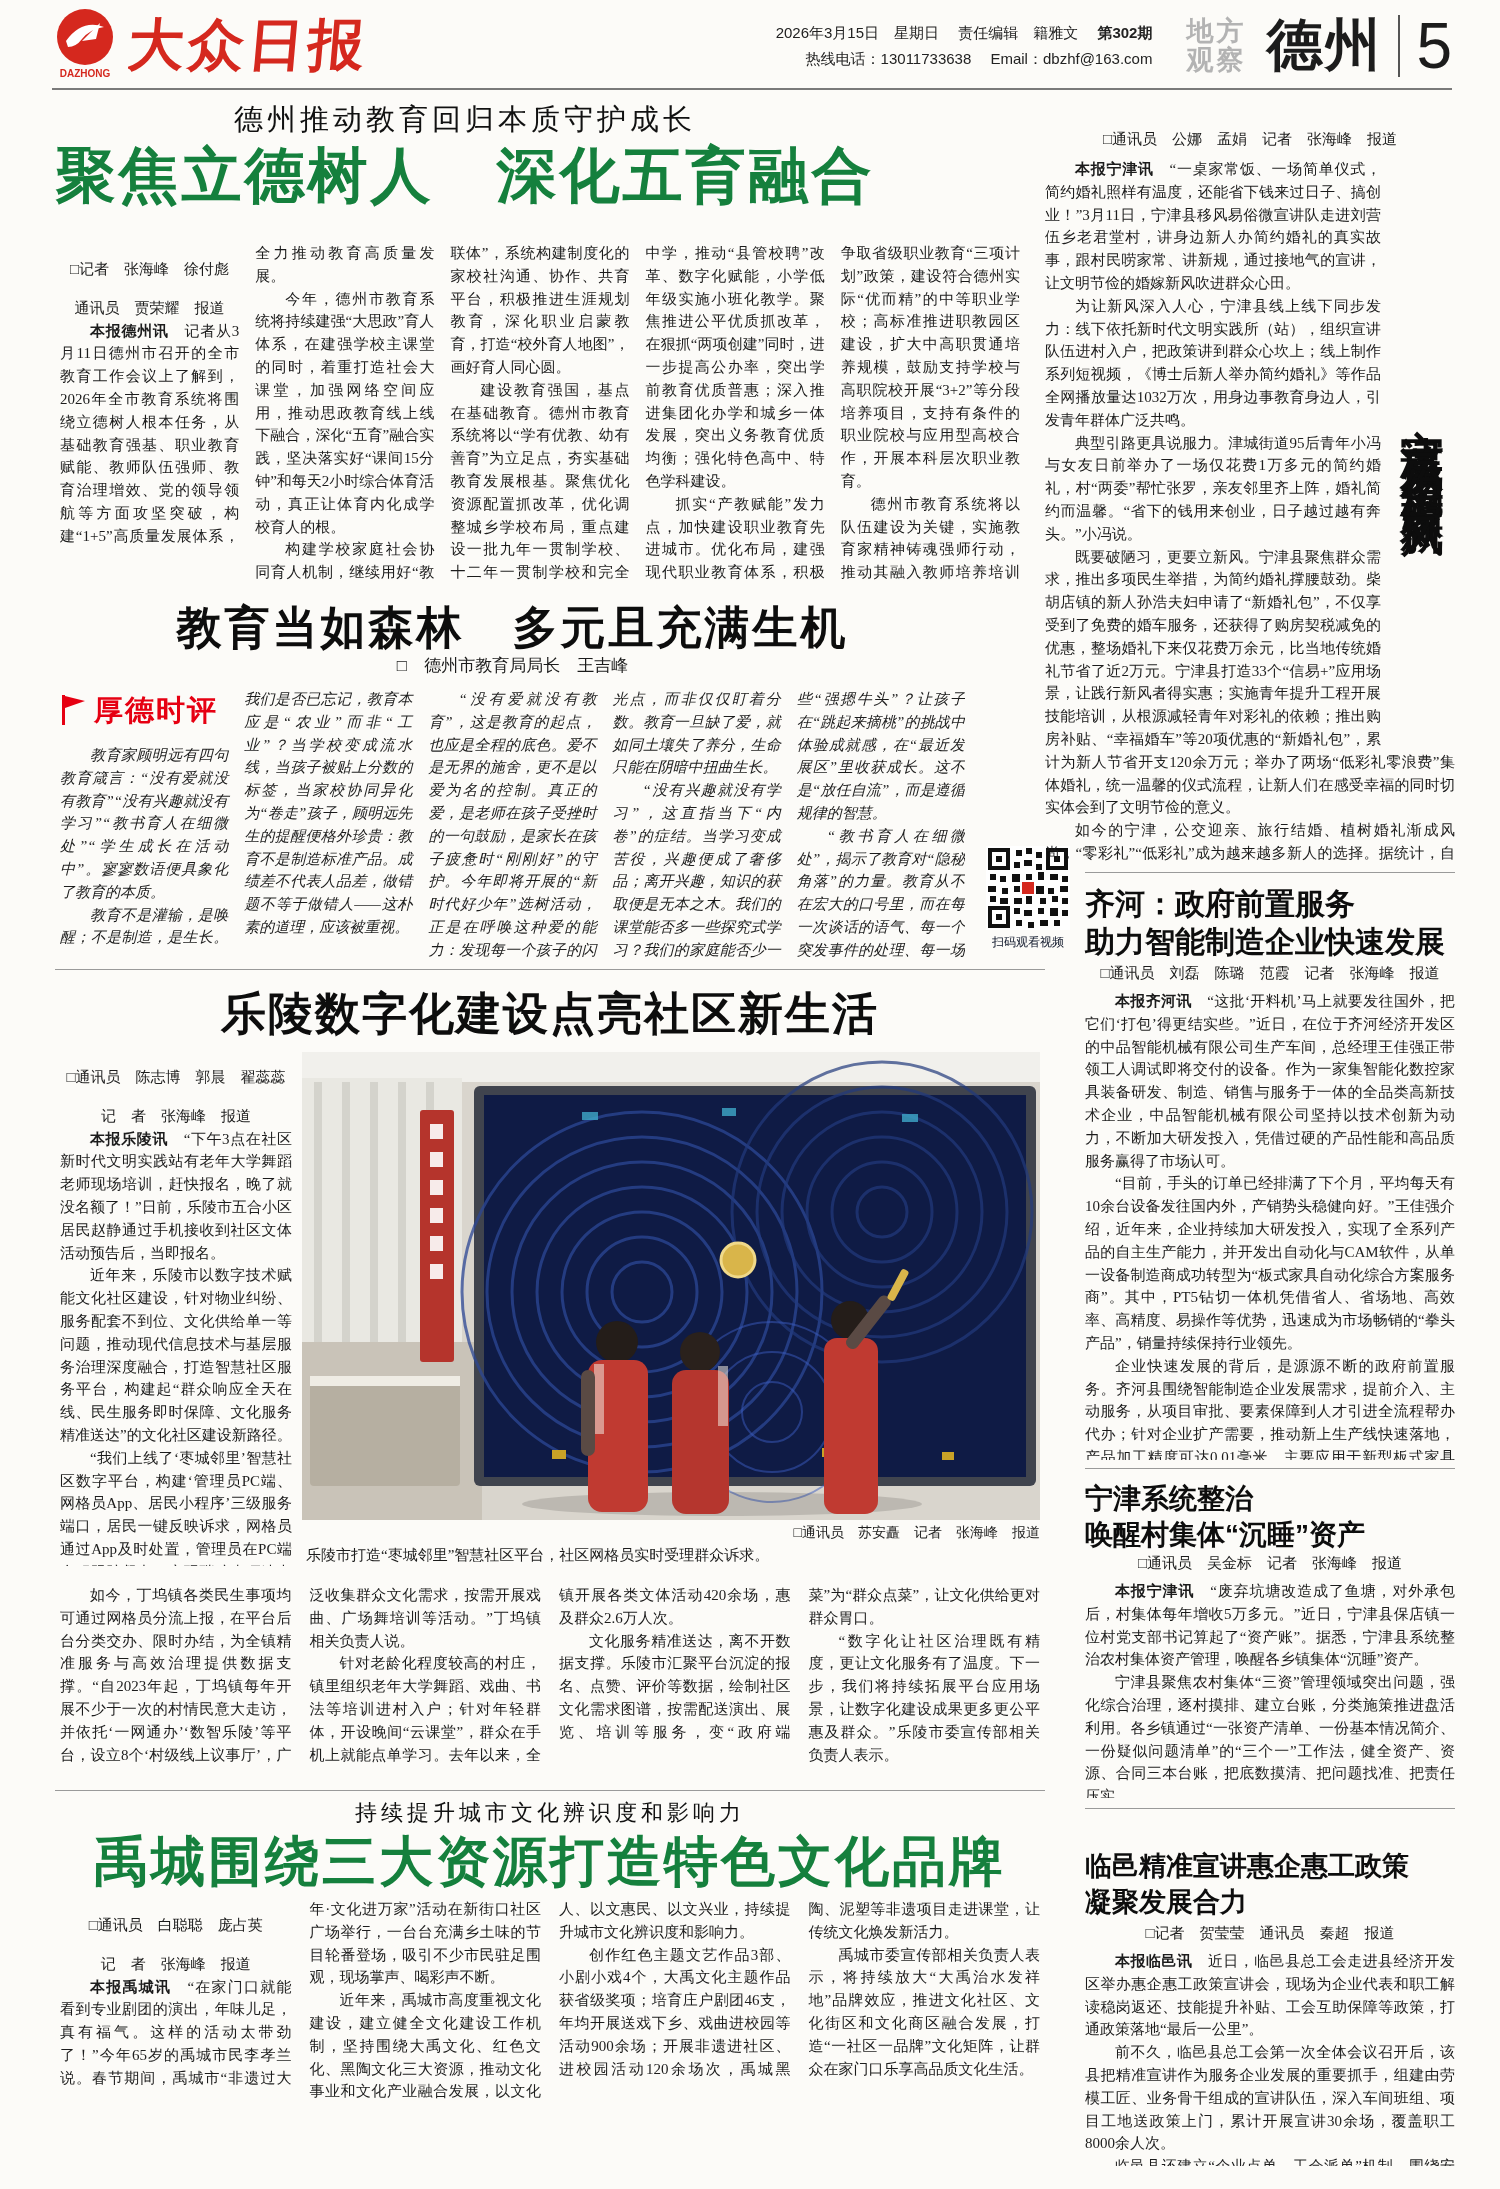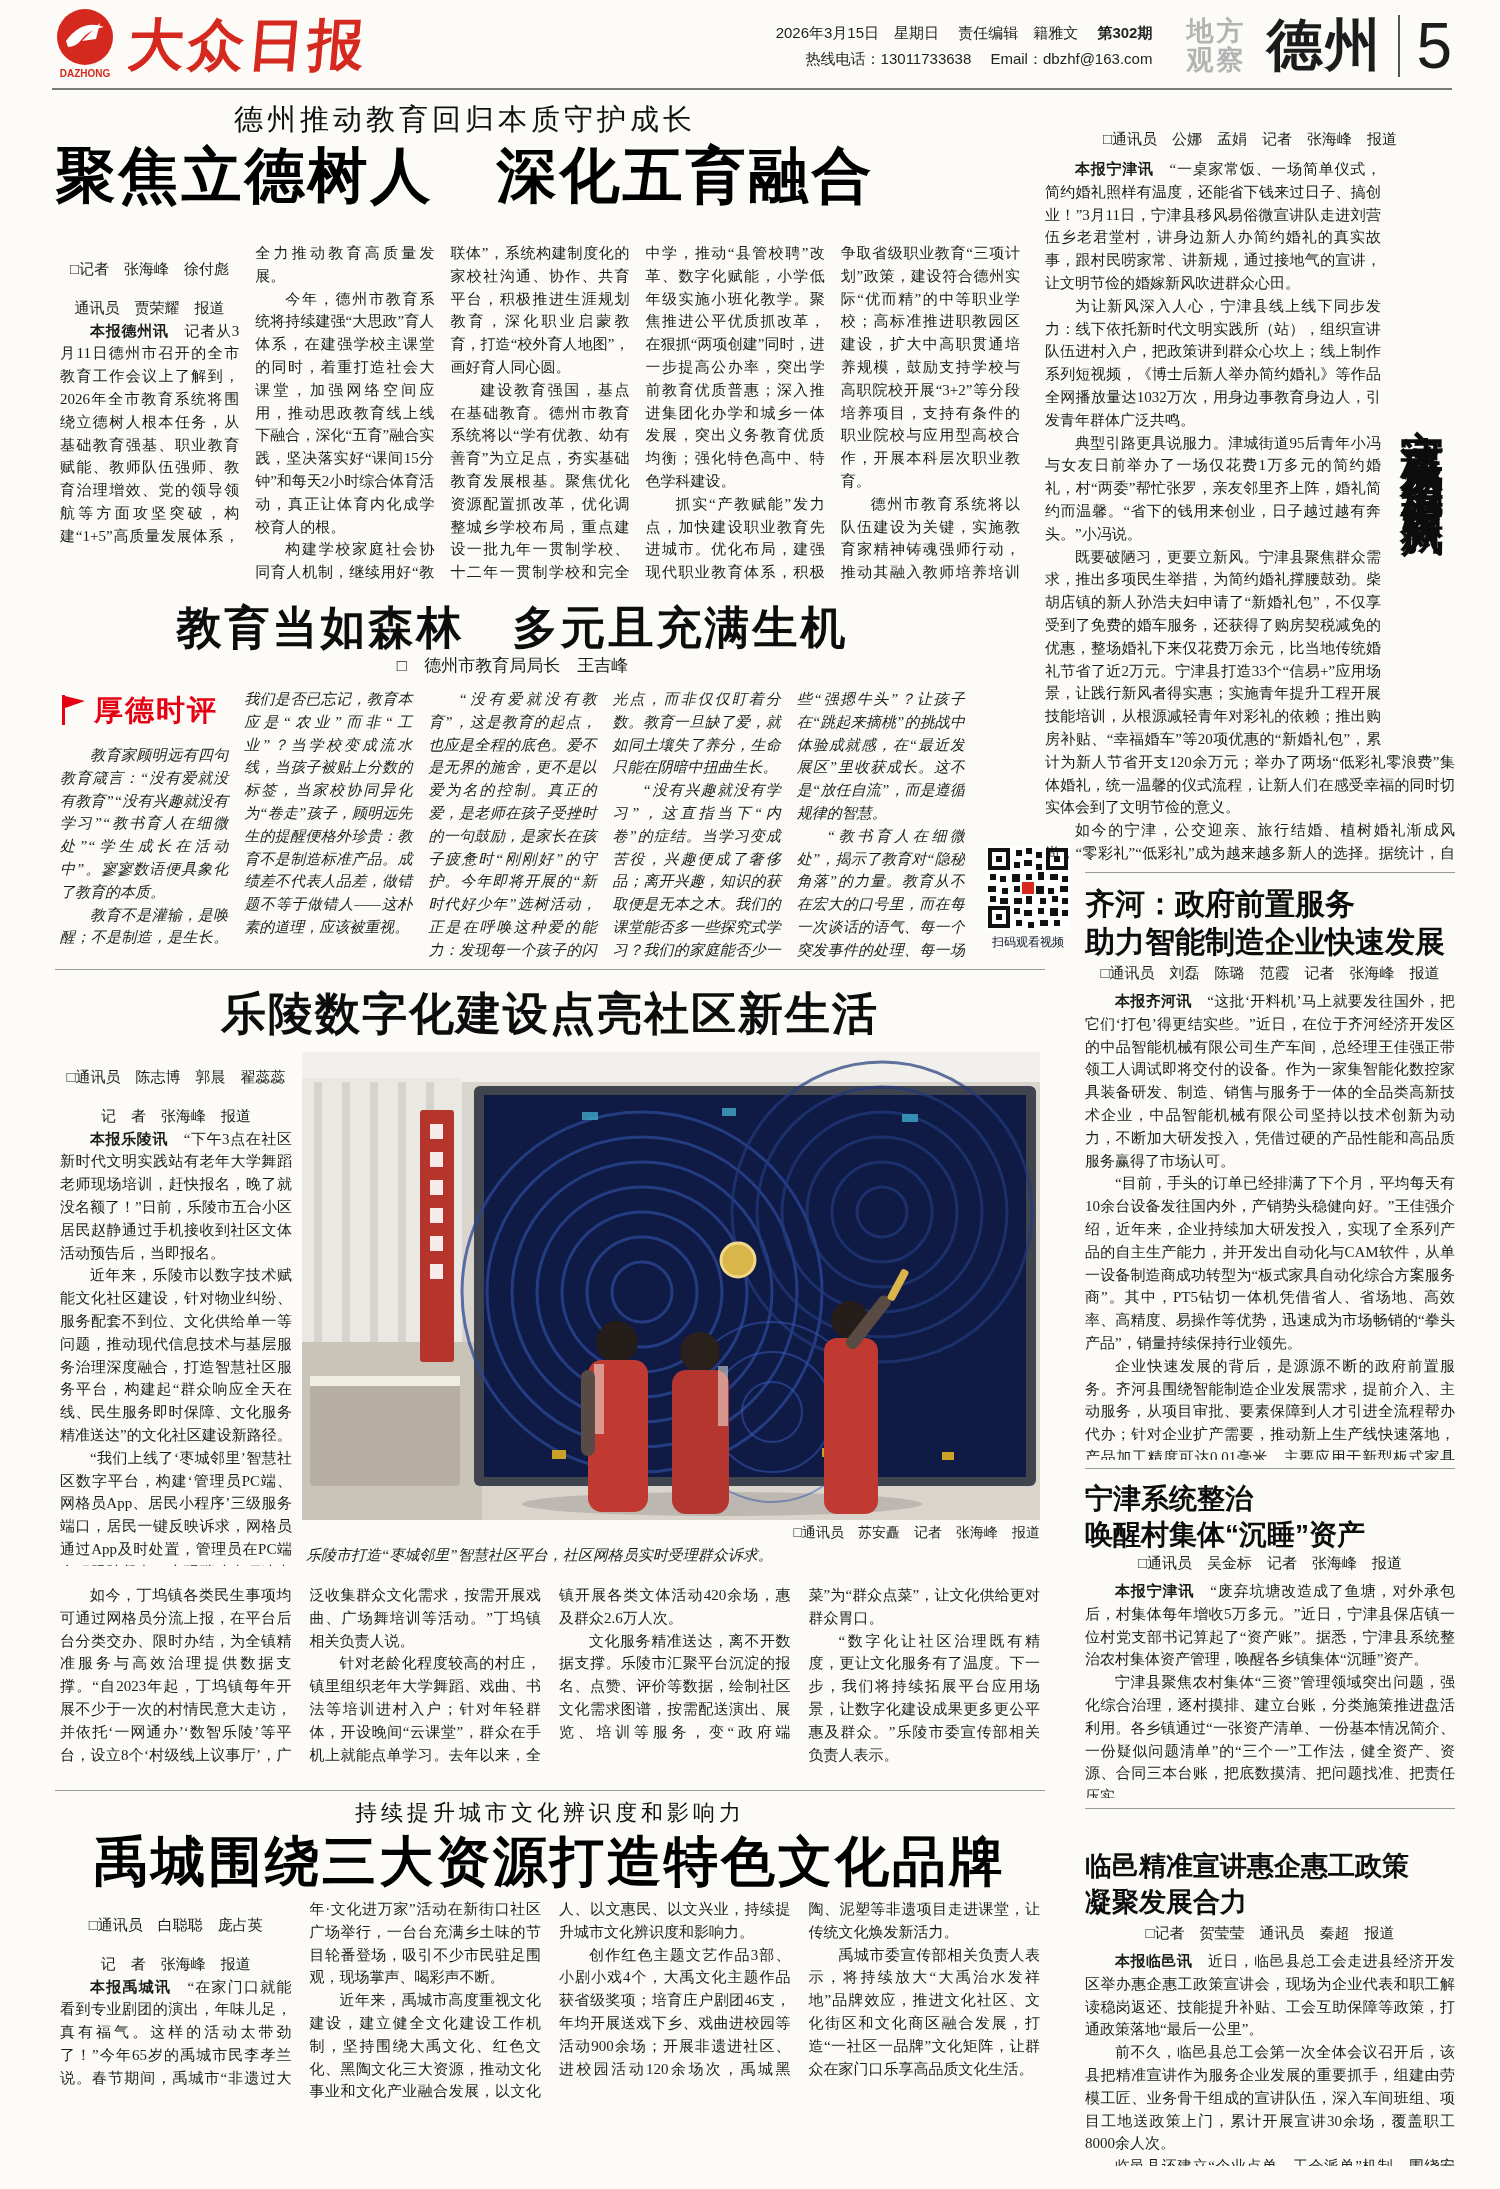--- a/index.html
+++ b/index.html
@@ -15,42 +15,42 @@
             font-family:"Liberation Sans","DejaVu Sans",sans-serif;}
   .hdr-info b{font-weight:bold;}
   .sec-block{color:#b3b3b3;font-weight:bold;font-size:27px;line-height:1.08;letter-spacing:3px;
              font-family:"Liberation Sans",sans-serif;}
   .city{font-size:56px;font-weight:bold;letter-spacing:2px;font-family:"Liberation Serif",serif;}
   .pageno{font-size:64px;font-family:"Liberation Sans",sans-serif;font-weight:500;}
   .vbar{width:2px;height:62px;background:#555;}
   
   .kicker{font-size:29px;letter-spacing:4px;text-align:center;color:#111;}
   .h-main{font-size:60px;font-weight:900;letter-spacing:3px;text-align:center;
-          font-family:"Liberation Sans","DejaVu Sans",sans-serif;color:#000000;}
+          font-family:"Liberation Sans","DejaVu Sans",sans-serif;color:#15803d;}
   .h-serif{font-weight:bold;text-align:center;color:#0d0d0d;font-family:"Liberation Serif",serif;}
   .h-sans{font-weight:bold;text-align:left;color:#0d0d0d;font-family:"Liberation Sans",sans-serif;}
   
   .bodytxt{font-size:15px;line-height:1.52;text-align:justify;}
   .bodytxt p{margin:0;text-indent:2em;}
   .bodytxt p.noind{text-indent:0;margin-top:16px;}
   .lead b{font-weight:bold;font-family:"Liberation Sans",sans-serif;}
   .byline{text-align:center;font-size:15px;text-indent:0 !important;}
   .cols5{column-count:5;column-gap:16px;overflow:hidden;}
   .cols4{column-count:4;column-gap:18px;overflow:hidden;}
   .italicbody p{font-style:italic;}
   
   .houde{display:flex;align-items:center;gap:8px;margin-bottom:12px;font-style:normal;}
   .houde span{color:#e60012;font-size:29px;font-weight:bold;font-family:"Liberation Sans",sans-serif;letter-spacing:2px;}
   
   .vtitle{writing-mode:vertical-rl;font-size:43px;font-weight:bold;letter-spacing:8px;
           font-family:"Liberation Serif",serif;color:#0d0d0d;float:right;height:560px;width:62px;
           margin:4px 0 10px 12px;text-align:center;}
   .qrwrap{text-align:center;width:92px;}
   .qrwrap .cap{font-size:12px;color:#0f172a;}
-  .caption{font-size:15px;font-style:italic;}
+  .caption{font-size:15px;}
   .credit{font-size:14px;text-align:right;}
 </style>
 </head>
 <body>
 
 <div class="abs" style="left:52px;top:8px;width:1400px;height:76px;display:flex;align-items:center;">
   <span style="flex:0 0 auto;">
     <svg width="66" height="74" viewBox="0 0 66 74">
       <circle cx="33" cy="30" r="28" fill="#d5281e"></circle>
       <path d="M14 34 Q30 12 52 20 Q38 22 30 32 Q24 40 16 40 Z" fill="#fff"></path>

